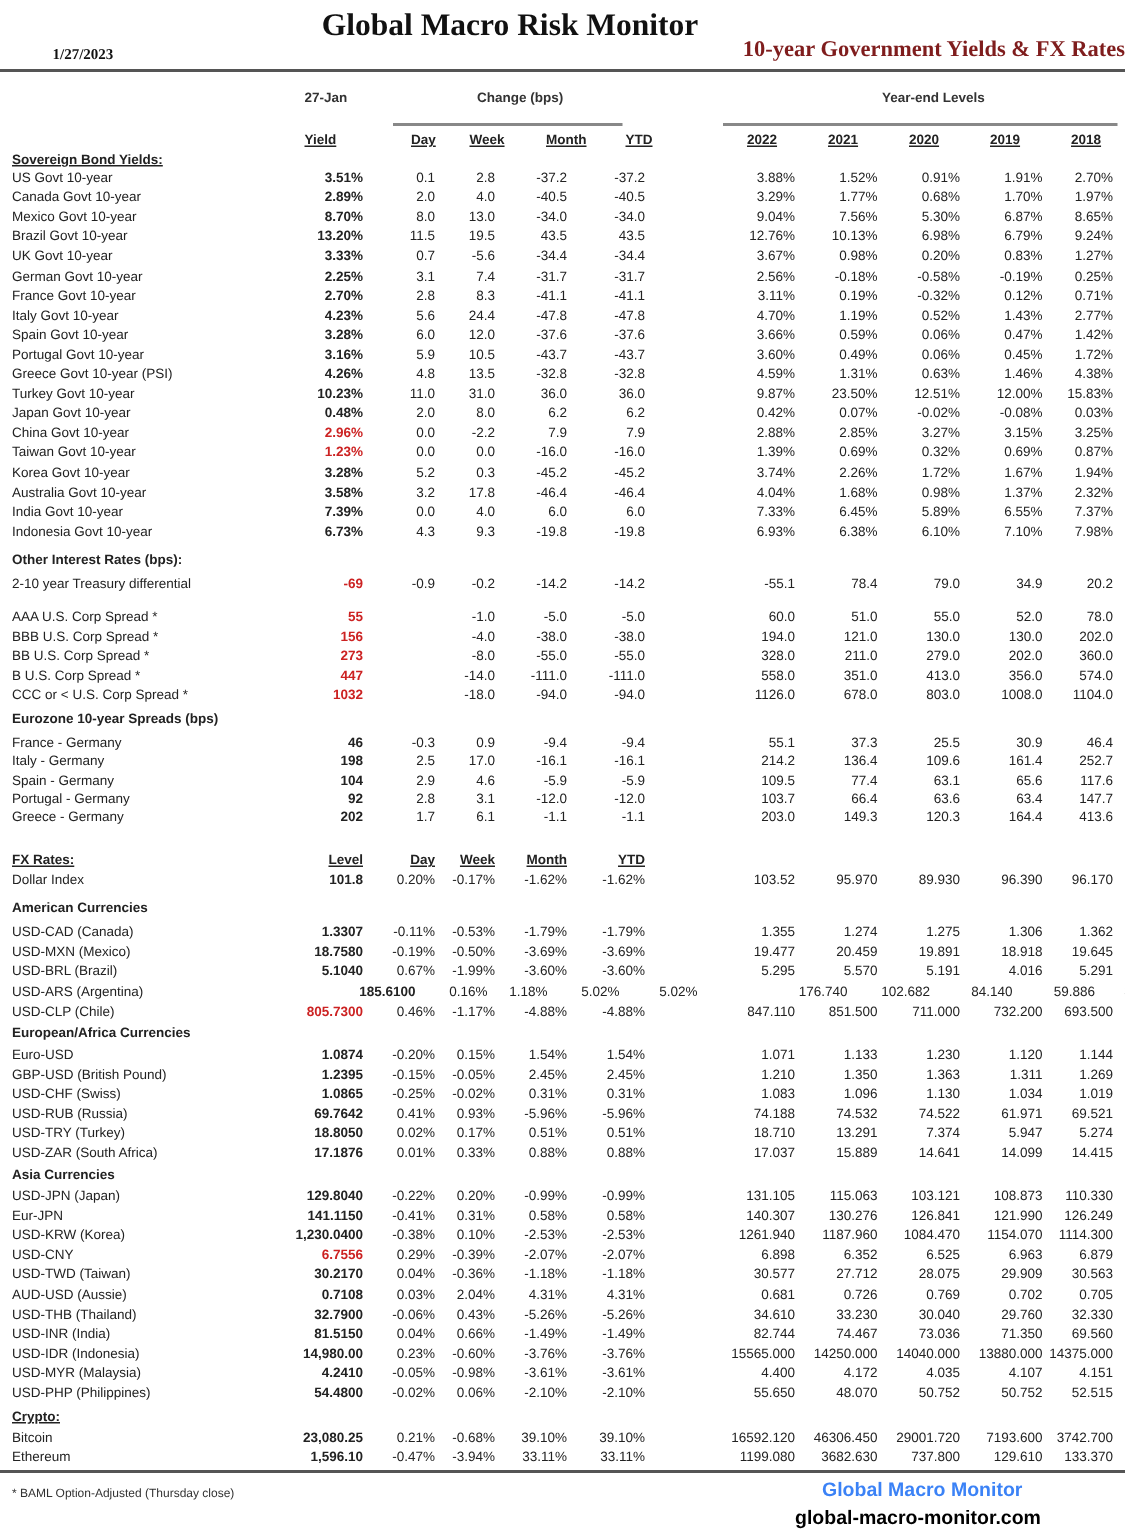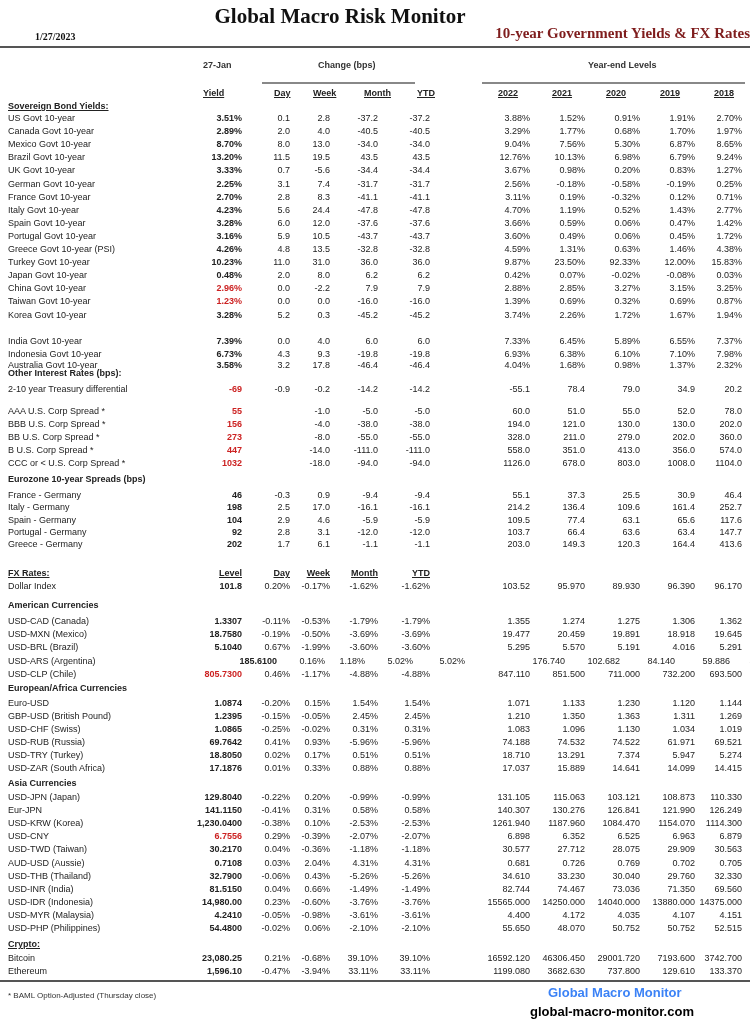--- a/index.html
+++ b/index.html
@@ -218,21 +218,21 @@
     </div>
     <div class="row" style="top: 256.1px;">
       <span class="lbl">Turkey Govt 10-year</span>
       <span class="r c-lvl lvl">10.23%</span>
       <span class="r c-day">11.0</span>
       <span class="r c-wk">31.0</span>
       <span class="r c-mo">36.0</span>
       <span class="r c-ytd">36.0</span>
       <span class="r c-y22">9.87%</span>
       <span class="r c-y21">23.50%</span>
-      <span class="r c-y20">92.33%</span>
+      <span class="r c-y20">12.51%</span>
       <span class="r c-y19">12.00%</span>
       <span class="r c-y18">15.83%</span>
     </div>
     <div class="row" style="top: 269.2px;">
       <span class="lbl">Japan Govt 10-year</span>
       <span class="r c-lvl lvl">0.48%</span>
       <span class="r c-day">2.0</span>
       <span class="r c-wk">8.0</span>
       <span class="r c-mo">6.2</span>
       <span class="r c-ytd">6.2</span>
@@ -274,21 +274,21 @@
       <span class="r c-day">5.2</span>
       <span class="r c-wk">0.3</span>
       <span class="r c-mo">-45.2</span>
       <span class="r c-ytd">-45.2</span>
       <span class="r c-y22">3.74%</span>
       <span class="r c-y21">2.26%</span>
       <span class="r c-y20">1.72%</span>
       <span class="r c-y19">1.67%</span>
       <span class="r c-y18">1.94%</span>
     </div>
-    <div class="row" style="top: 321.6px; margin-top: 37px;">
+    <div class="row" style="top: 321.6px;">
       <span class="lbl">Australia Govt 10-year</span>
       <span class="r c-lvl lvl">3.58%</span>
       <span class="r c-day">3.2</span>
       <span class="r c-wk">17.8</span>
       <span class="r c-mo">-46.4</span>
       <span class="r c-ytd">-46.4</span>
       <span class="r c-y22">4.04%</span>
       <span class="r c-y21">1.68%</span>
       <span class="r c-y20">0.98%</span>
       <span class="r c-y19">1.37%</span>

